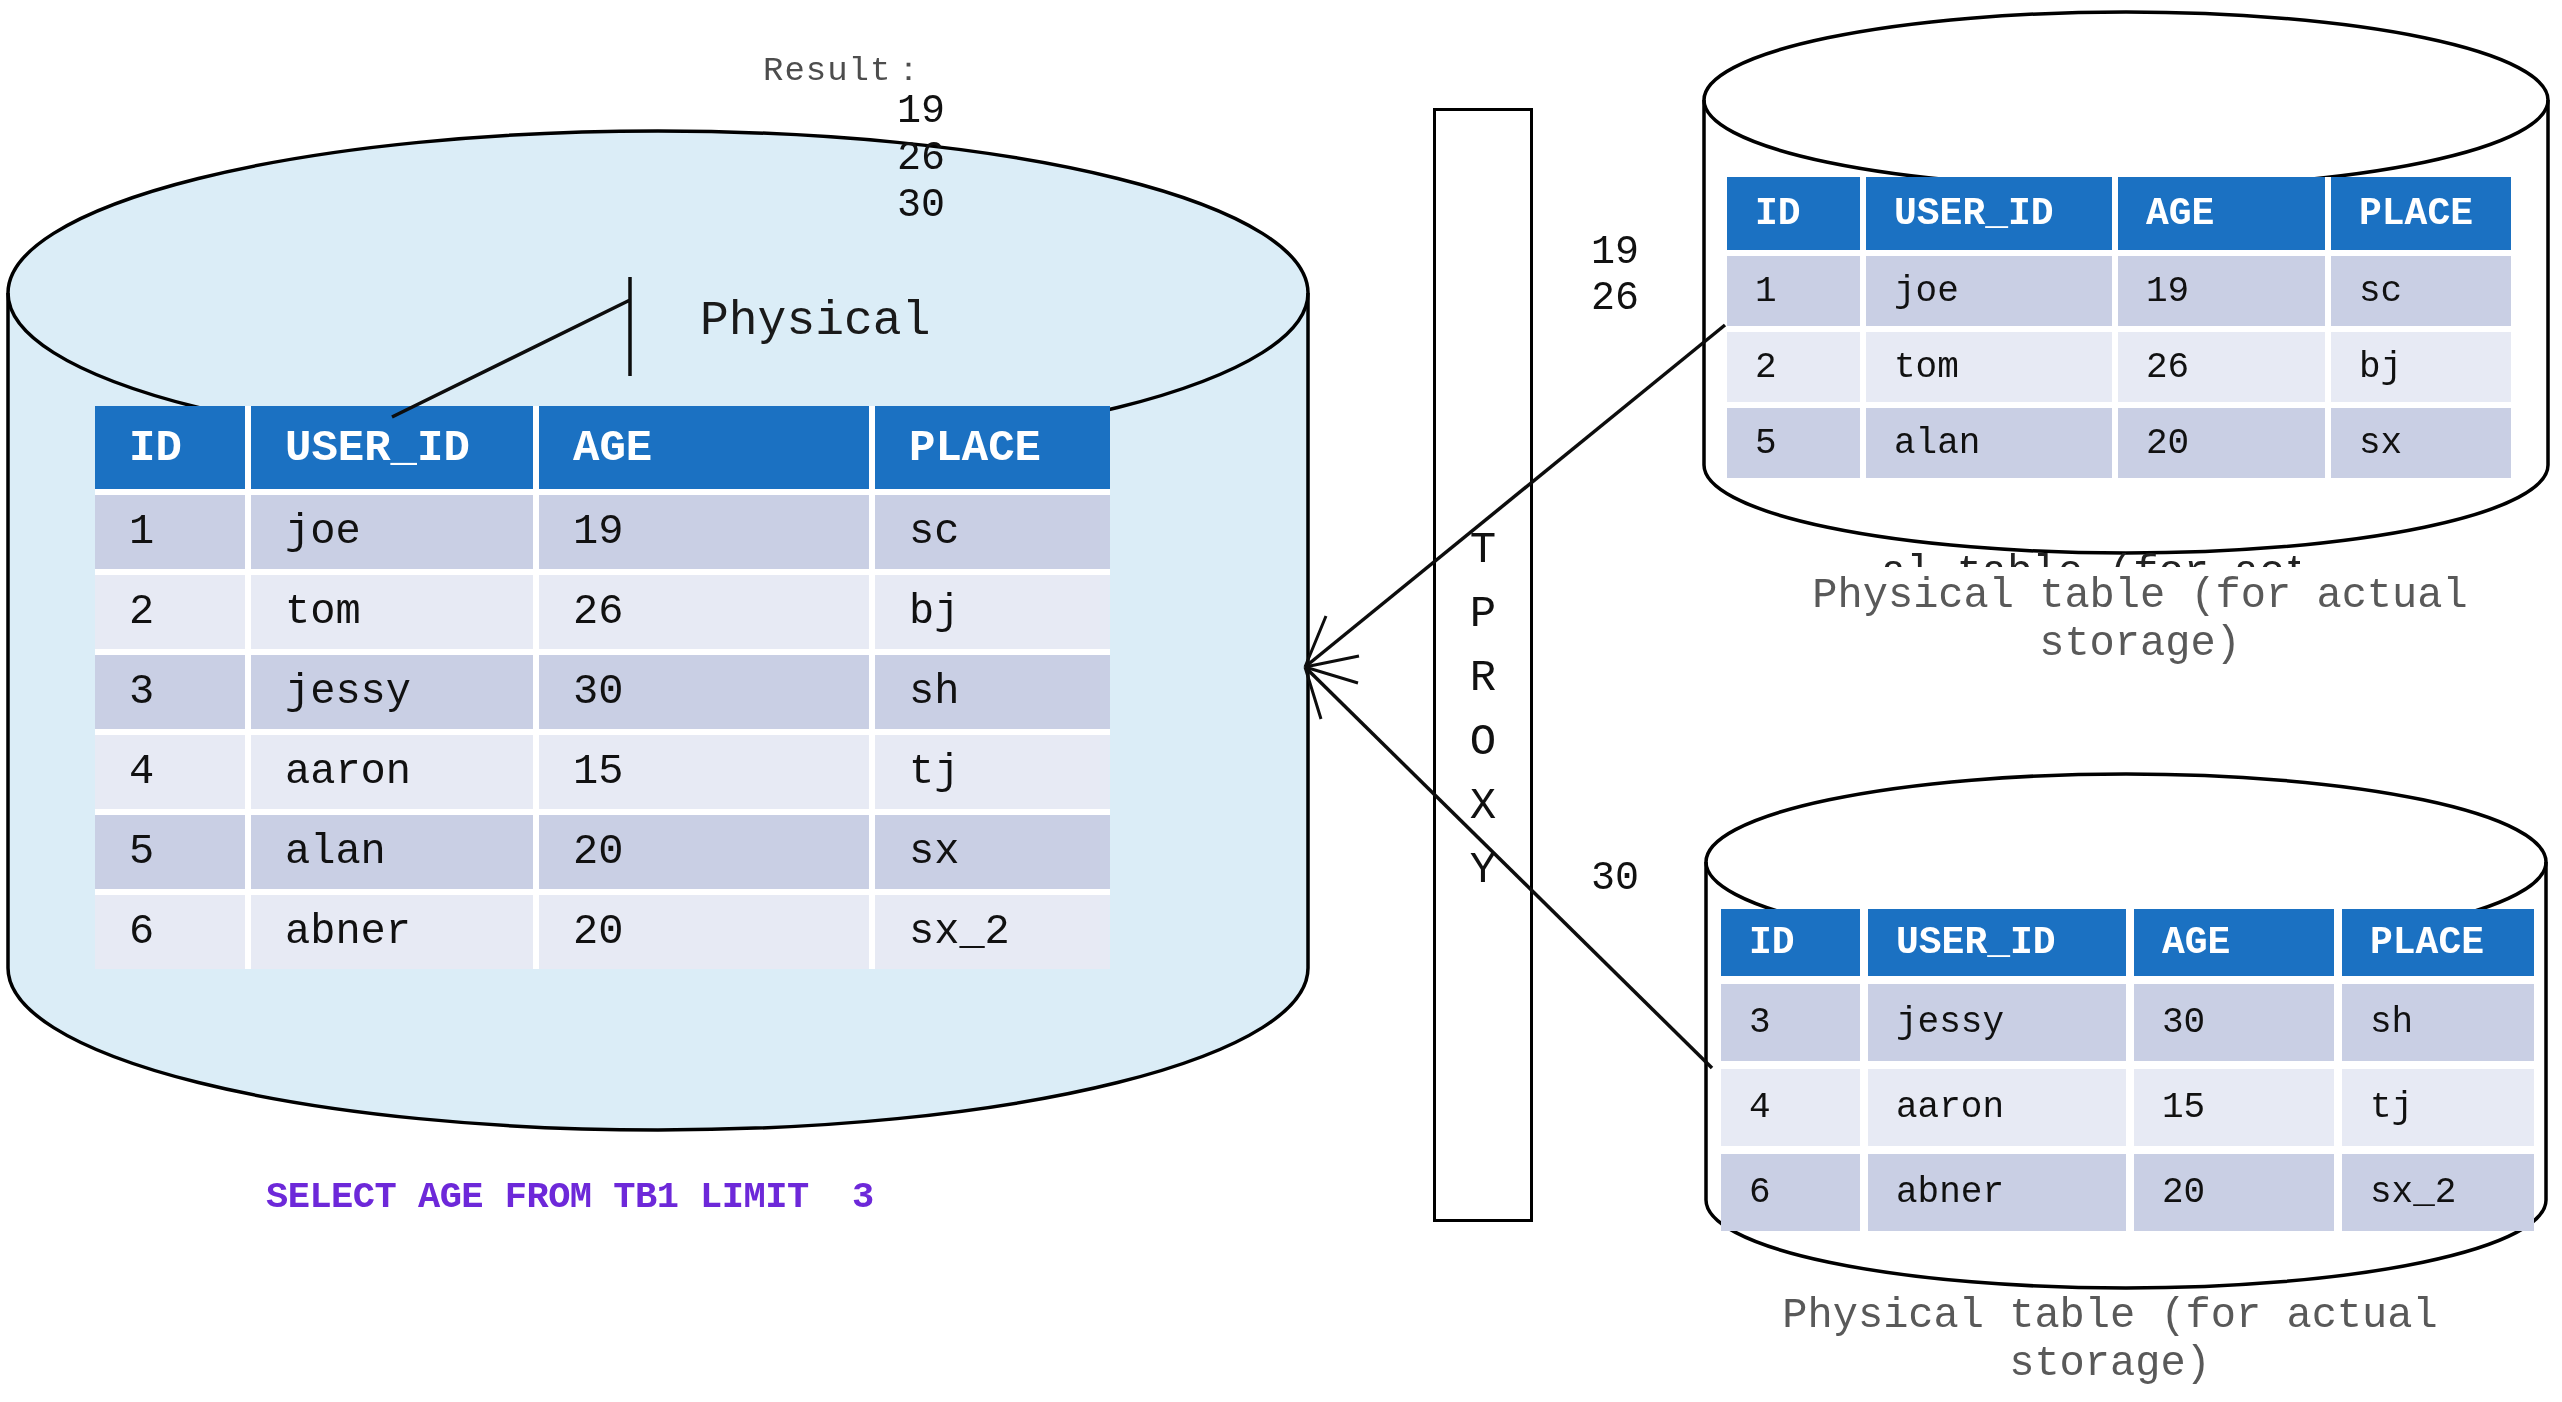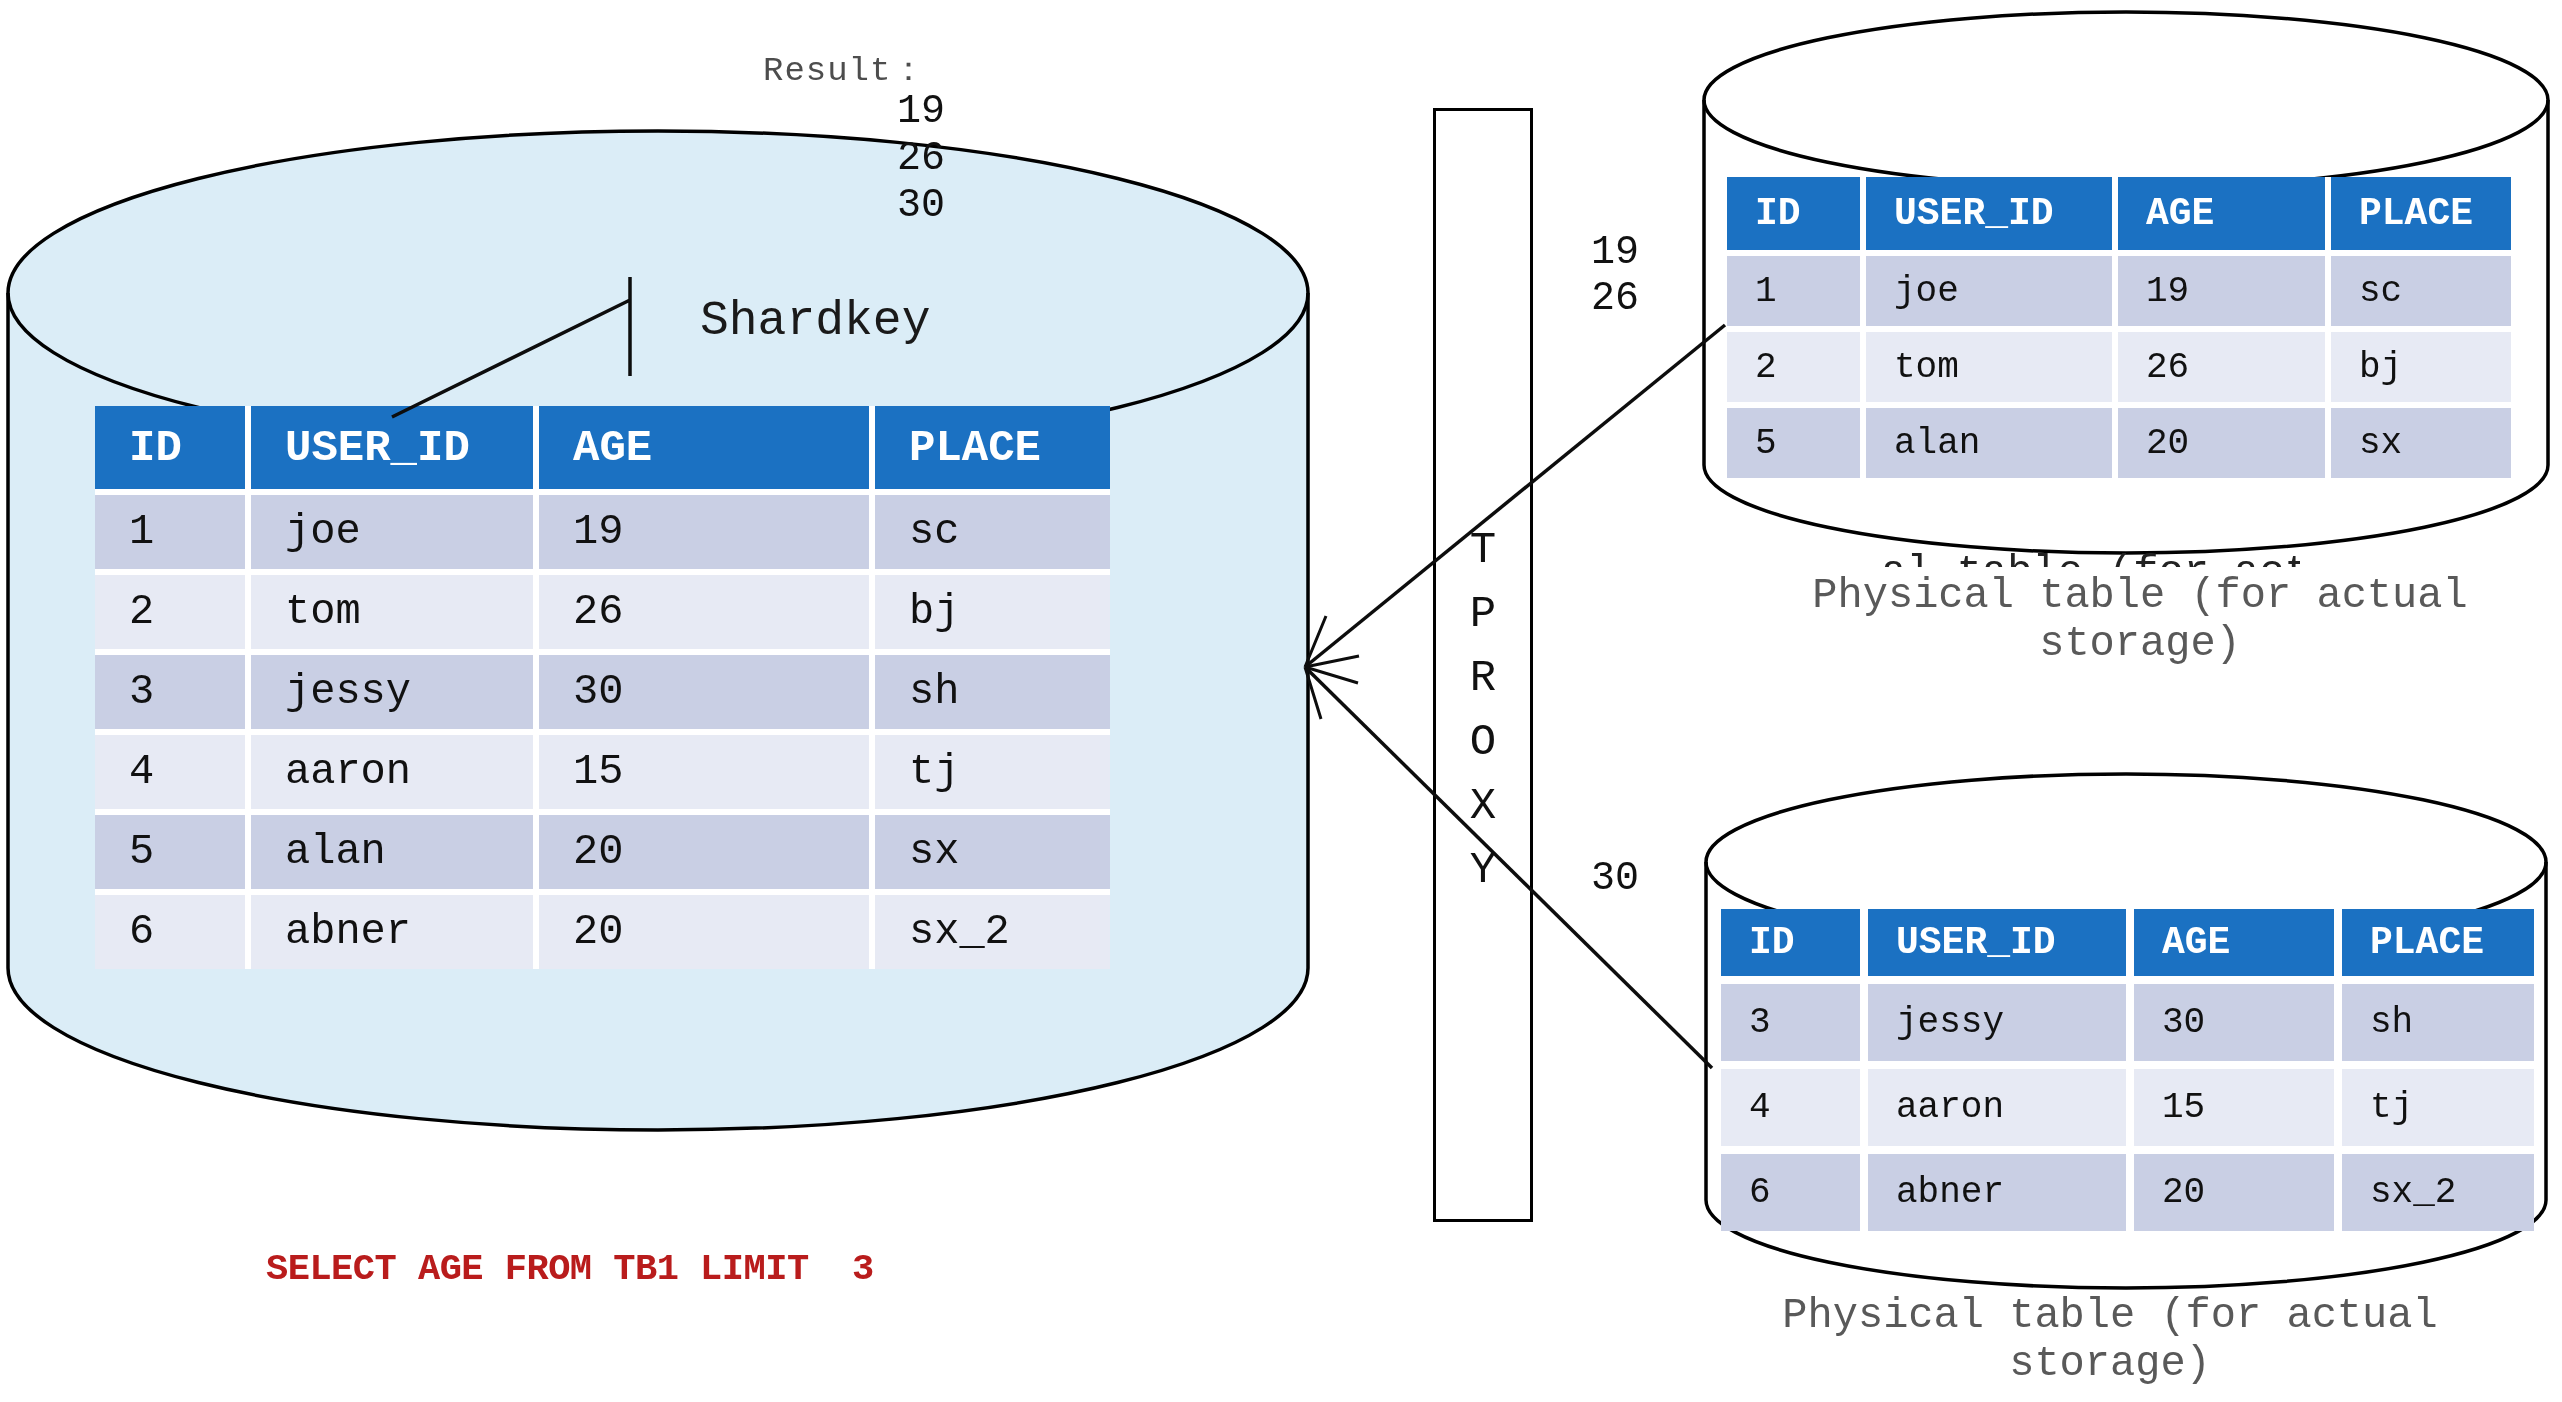--- a/index.html
+++ b/index.html
@@ -37,21 +37,21 @@
   #ptable-bottom{left:1721px;top:909px;gap:8px;
     grid-template-columns:139px 258px 200px 192px;
     grid-template-rows:67px repeat(3,77px);}
 
   
   #result-label{left:763px;top:46px;font-size:34px;color:#4d4d4d;letter-spacing:1px;}
   #result-values{left:897px;top:88px;font-size:40px;line-height:47px;color:#111;}
   #shardkey-label{left:700px;top:294px;font-size:48px;color:#1a1a1a;}
   #logical-caption{left:450px;top:1046px;width:400px;text-align:center;
     font-size:40px;color:var(--gray);letter-spacing:0.5px;}
-  #query-text{left:266px;top:1248px;font-size:37px;font-weight:700;color:#b91c1c;
+  #query-text{left:266px;top:1176px;font-size:37px;font-weight:700;color:#6d28d9;
     letter-spacing:-0.5px;white-space:pre;}
   #route-top-labels{left:1580px;top:230px;width:70px;text-align:center;
     font-size:40px;line-height:46px;color:#111;}
   #route-bottom-label{left:1580px;top:856px;width:70px;text-align:center;
     font-size:40px;color:#111;}
   #caption-top{left:1800px;top:572px;width:680px;text-align:center;
     font-size:42px;color:var(--gray);}
   #caption-bottom{left:1770px;top:1292px;width:680px;text-align:center;
     font-size:42px;color:var(--gray);}
   #clipped-caption{left:1880px;top:549px;width:420px;height:18px;overflow:hidden;z-index:2;}
@@ -79,21 +79,21 @@
     <path d="M 1706 862 A 420 88 0 0 0 2546 862" style="fill:none;stroke:#000;stroke-width:3.5"></path>
   </svg>
 
   <div class="abs" id="result-label">Result：</div>
   <div class="abs" id="result-values">
     <div>19</div>
     <div>26</div>
     <div>30</div>
   </div>
 
-  <div class="abs" id="shardkey-label">Shardkey</div>
+  <div class="abs" id="shardkey-label">Physical</div>
 
   <div class="grid" id="logical-table">
     <div class="hd">ID</div>
     <div class="hd">USER_ID</div>
     <div class="hd">AGE</div>
     <div class="hd">PLACE</div>
 
     <div class="c d">1</div>
     <div class="c d">joe</div>
     <div class="c d">19</div>

